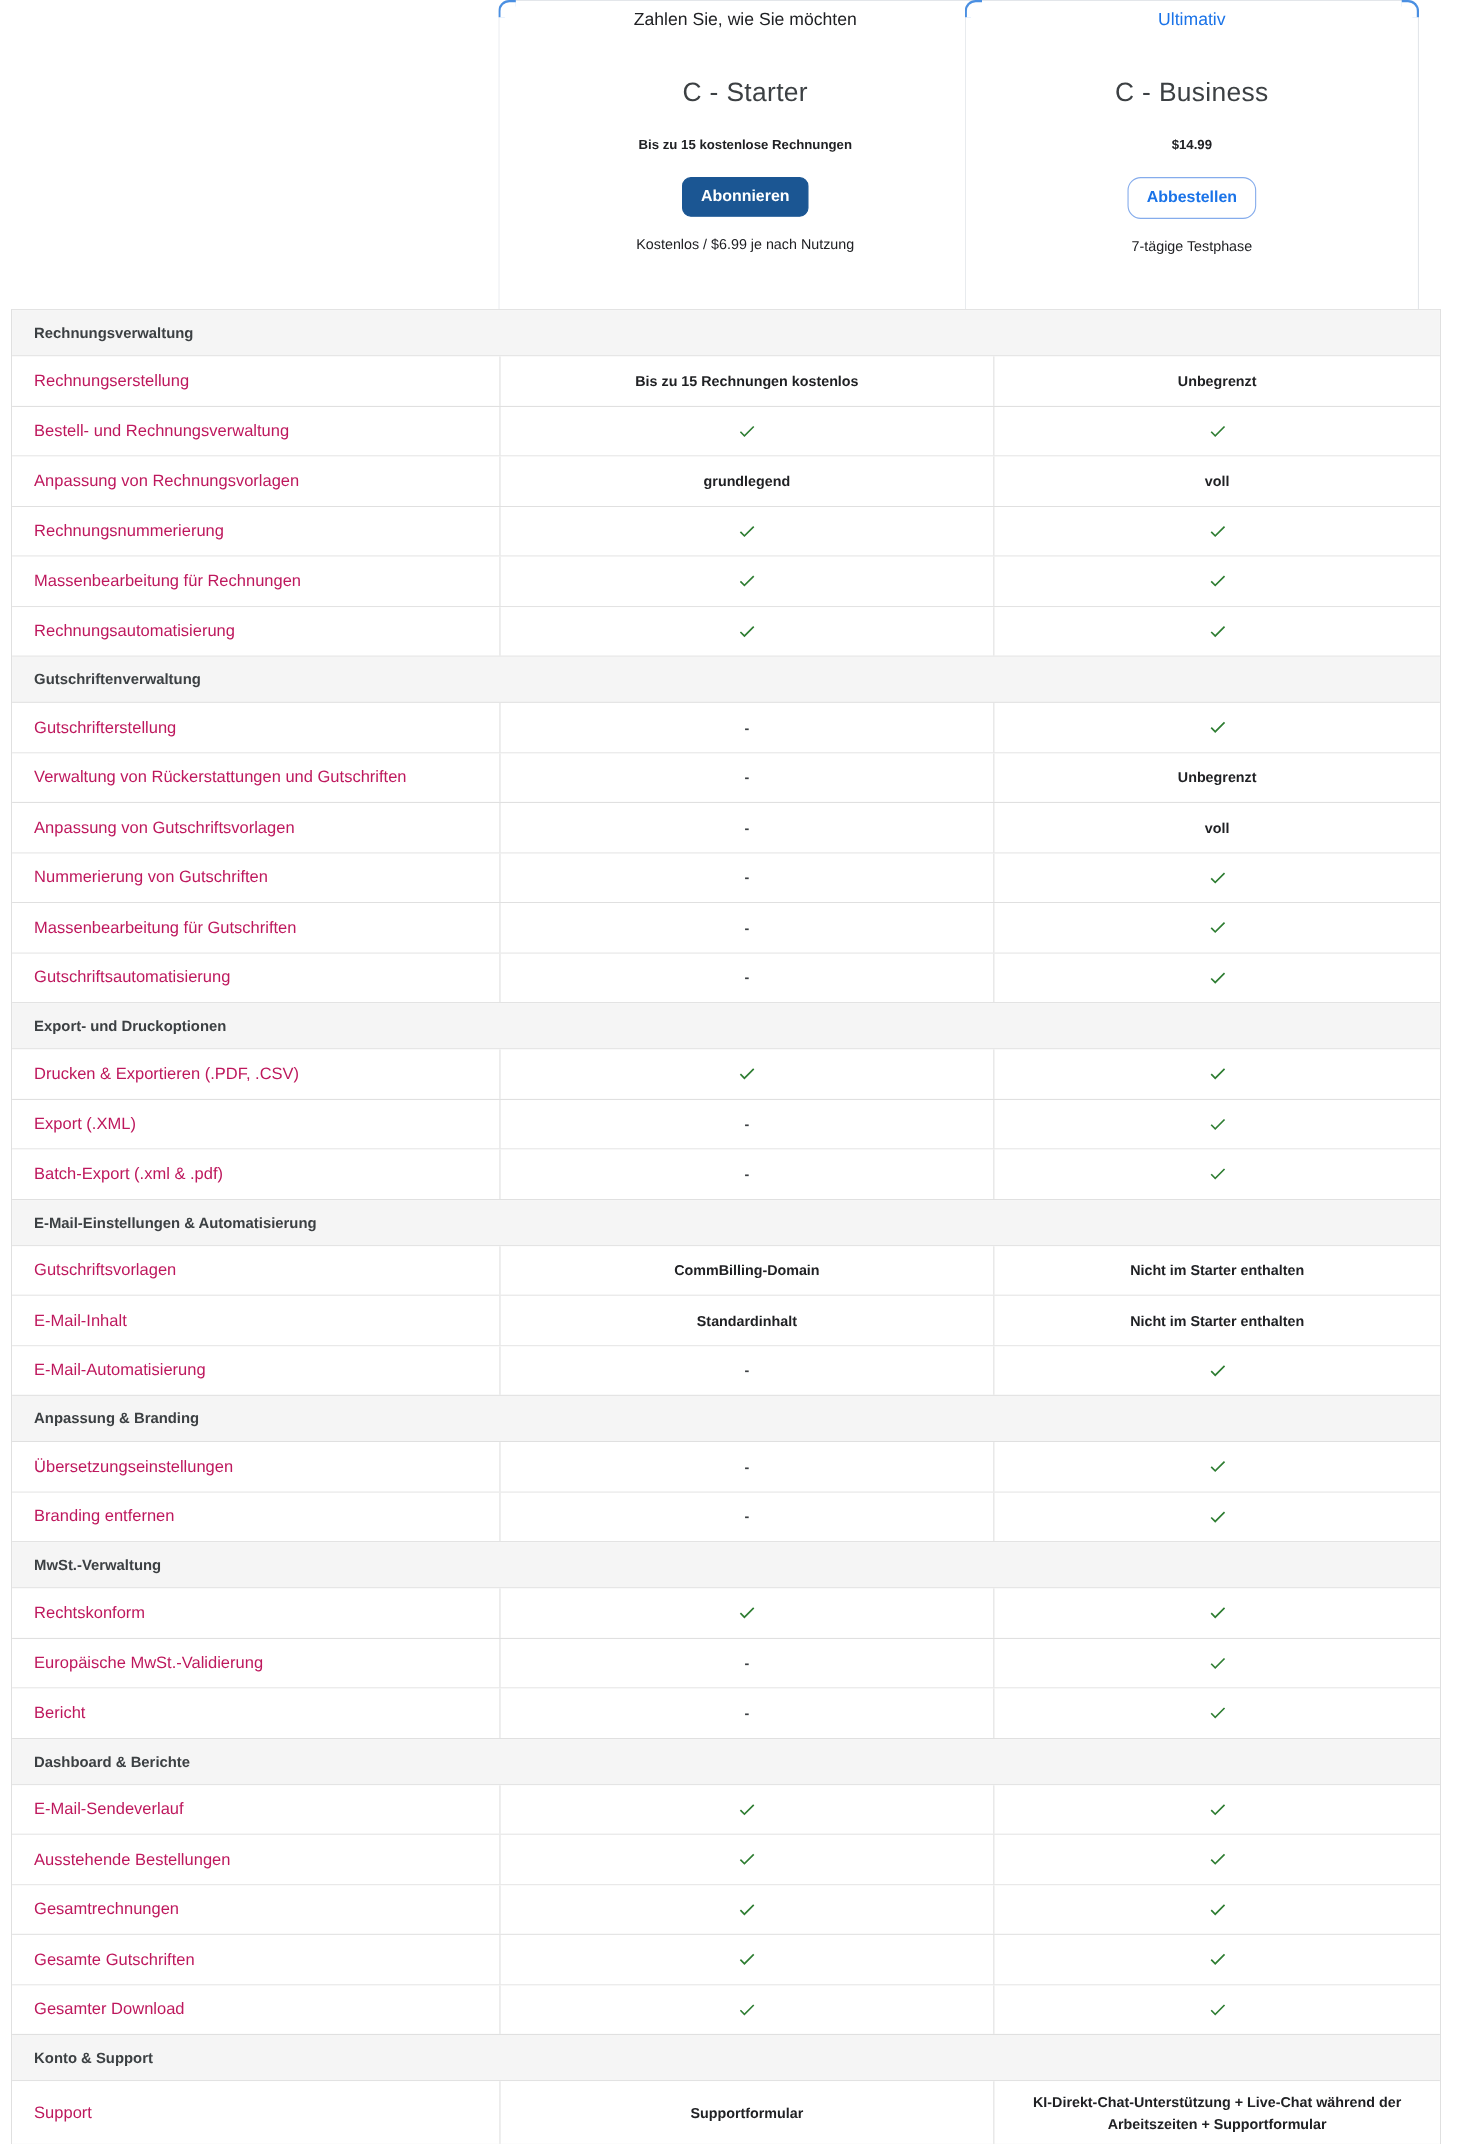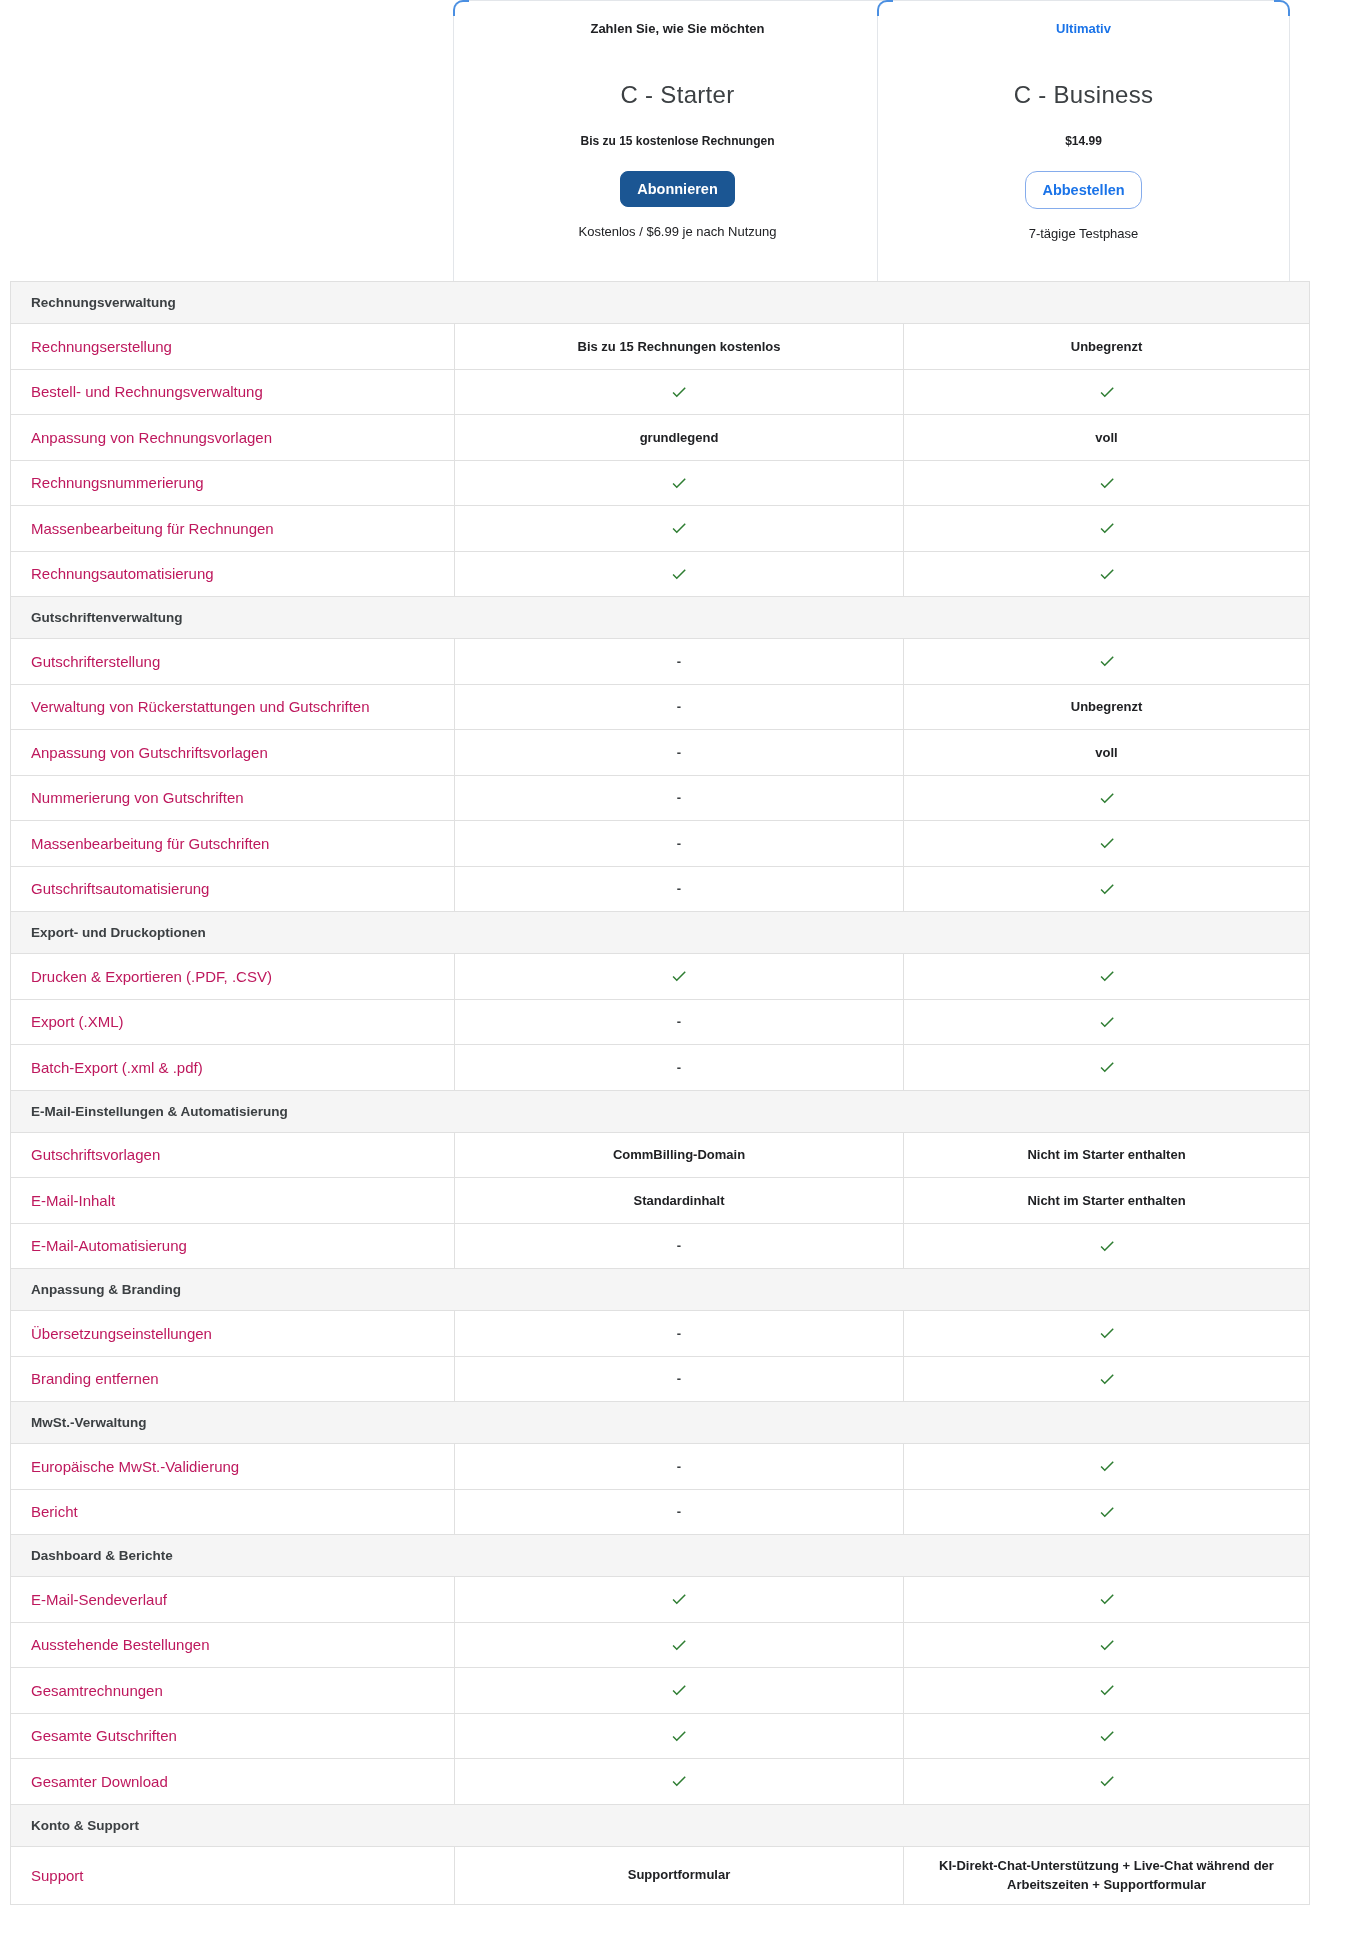--- a/index.html
+++ b/index.html
@@ -10,21 +10,21 @@
   
   .plan-card { position:absolute; top:0; height:281px; background:#fff;
                border:1px solid #e3e6ea; border-bottom:none;
                border-radius:10px 10px 0 0;
                display:flex; flex-direction:column; align-items:center; text-align:center; }
   .plan-card::before, .plan-card::after { content:""; position:absolute; top:-1px; width:14px; height:14px; }
   .plan-card::before { left:-1px; border-top:2px solid #4a8fe2; border-left:2px solid #4a8fe2; border-top-left-radius:10px; }
   .plan-card::after  { right:-1px; border-top:2px solid #4a8fe2; border-right:2px solid #4a8fe2; border-top-right-radius:10px; }
   .card-starter  { left:453px; width:449px; }
   .card-business { left:877px; width:413px; }
-  .plan-tagline { margin-top:18px; font-size:13px; font-weight:700; color:#202124; line-height:20px; }
+  .plan-tagline { margin-top:8px; font-size:16px; font-weight:400; color:#202124; line-height:20px; }
   .card-business .plan-tagline { color:#1a73e8; }
   .plan-name { margin-top:40px; font-size:24px; font-weight:400; color:#3c4043; line-height:32px; letter-spacing:.3px; }
   .plan-subtitle { margin-top:18px; font-size:12px; font-weight:700; color:#202124; line-height:24px; }
   .plan-btn { margin-top:18px; height:36px; padding:0 16px; font-size:14.5px; font-weight:700;
               border-radius:8px; cursor:pointer; line-height:34px;
               font-family:"Liberation Sans","DejaVu Sans",sans-serif; }
   .btn-solid { background:#1b5693; color:#ffffff; border:1px solid #1b5693; }
   .btn-outline { background:#ffffff; color:#1a73e8; border:1px solid #85acec; border-radius:12px; height:38px; }
   .plan-note { margin-top:16px; font-size:13px; font-weight:500; color:#202124; line-height:18px; }
 
@@ -377,20 +377,39 @@
               <path fill="#2e7d32" d="M9 16.17L4.83 12l-1.42 1.41L9 19 21 7l-1.41-1.41z"></path>
             </svg>
           </span>
         </div>
       </div>
       <div class="section-row">
         <span class="section-title">MwSt.-Verwaltung</span>
       </div>
       <div class="feature-row">
         <div class="cell label-cell">
+          <span>Rechtskonform</span>
+        </div>
+        <div class="cell value-cell">
+          <span>
+            <svg class="check-icon-svg" viewBox="0 0 24 24">
+              <path fill="#2e7d32" d="M9 16.17L4.83 12l-1.42 1.41L9 19 21 7l-1.41-1.41z"></path>
+            </svg>
+          </span>
+        </div>
+        <div class="cell value-cell">
+          <span>
+            <svg class="check-icon-svg" viewBox="0 0 24 24">
+              <path fill="#2e7d32" d="M9 16.17L4.83 12l-1.42 1.41L9 19 21 7l-1.41-1.41z"></path>
+            </svg>
+          </span>
+        </div>
+      </div>
+      <div class="feature-row">
+        <div class="cell label-cell">
           <span>Europäische MwSt.-Validierung</span>
         </div>
         <div class="cell value-cell">
           <span class="dash">-</span>
         </div>
         <div class="cell value-cell">
           <span>
             <svg class="check-icon-svg" viewBox="0 0 24 24">
               <path fill="#2e7d32" d="M9 16.17L4.83 12l-1.42 1.41L9 19 21 7l-1.41-1.41z"></path>
             </svg>

